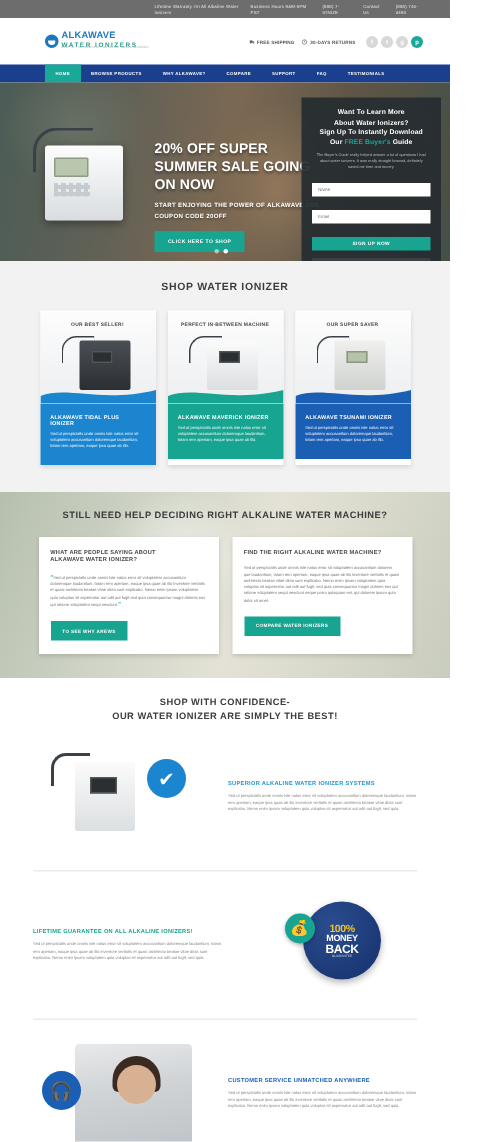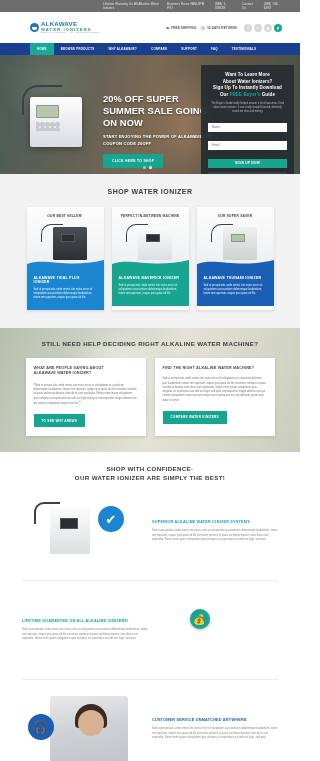--- a/index.html
+++ b/index.html
@@ -415,20 +415,26 @@
     </div>
 
     <div class="divider"></div>
 
     <div class="frow">
       <div class="ftext">
         <div class="ft-h" style="color:#17a491">LIFETIME GUARANTEE ON ALL ALKALINE IONIZERS!</div>
         <div class="ft-p">Sed ut perspiciatis unde omnis iste natus error sit voluptatem accusantium doloremque laudantium, totam rem aperiam, eaque ipsa quae ab illo inventore veritatis et quasi architecto beatae vitae dicta sunt explicabo. Nemo enim ipsam voluptatem quia voluptas sit aspernatur aut odit aut fugit, sed quia.</div>
       </div>
       <div class="fvis">
+        <div class="mb-badge">
+          <div class="mb-100">100%</div>
+          <div class="mb-money">MONEY</div>
+          <div class="mb-back">BACK</div>
+          <div class="mb-g">GUARANTEE</div>
+        </div>
         <div class="mb-coin">💰</div>
       </div>
     </div>
 
     <div class="divider"></div>
 
     <div class="frow">
       <div class="fvis">
         <div class="agent">
           <div class="agent-hair"></div>

